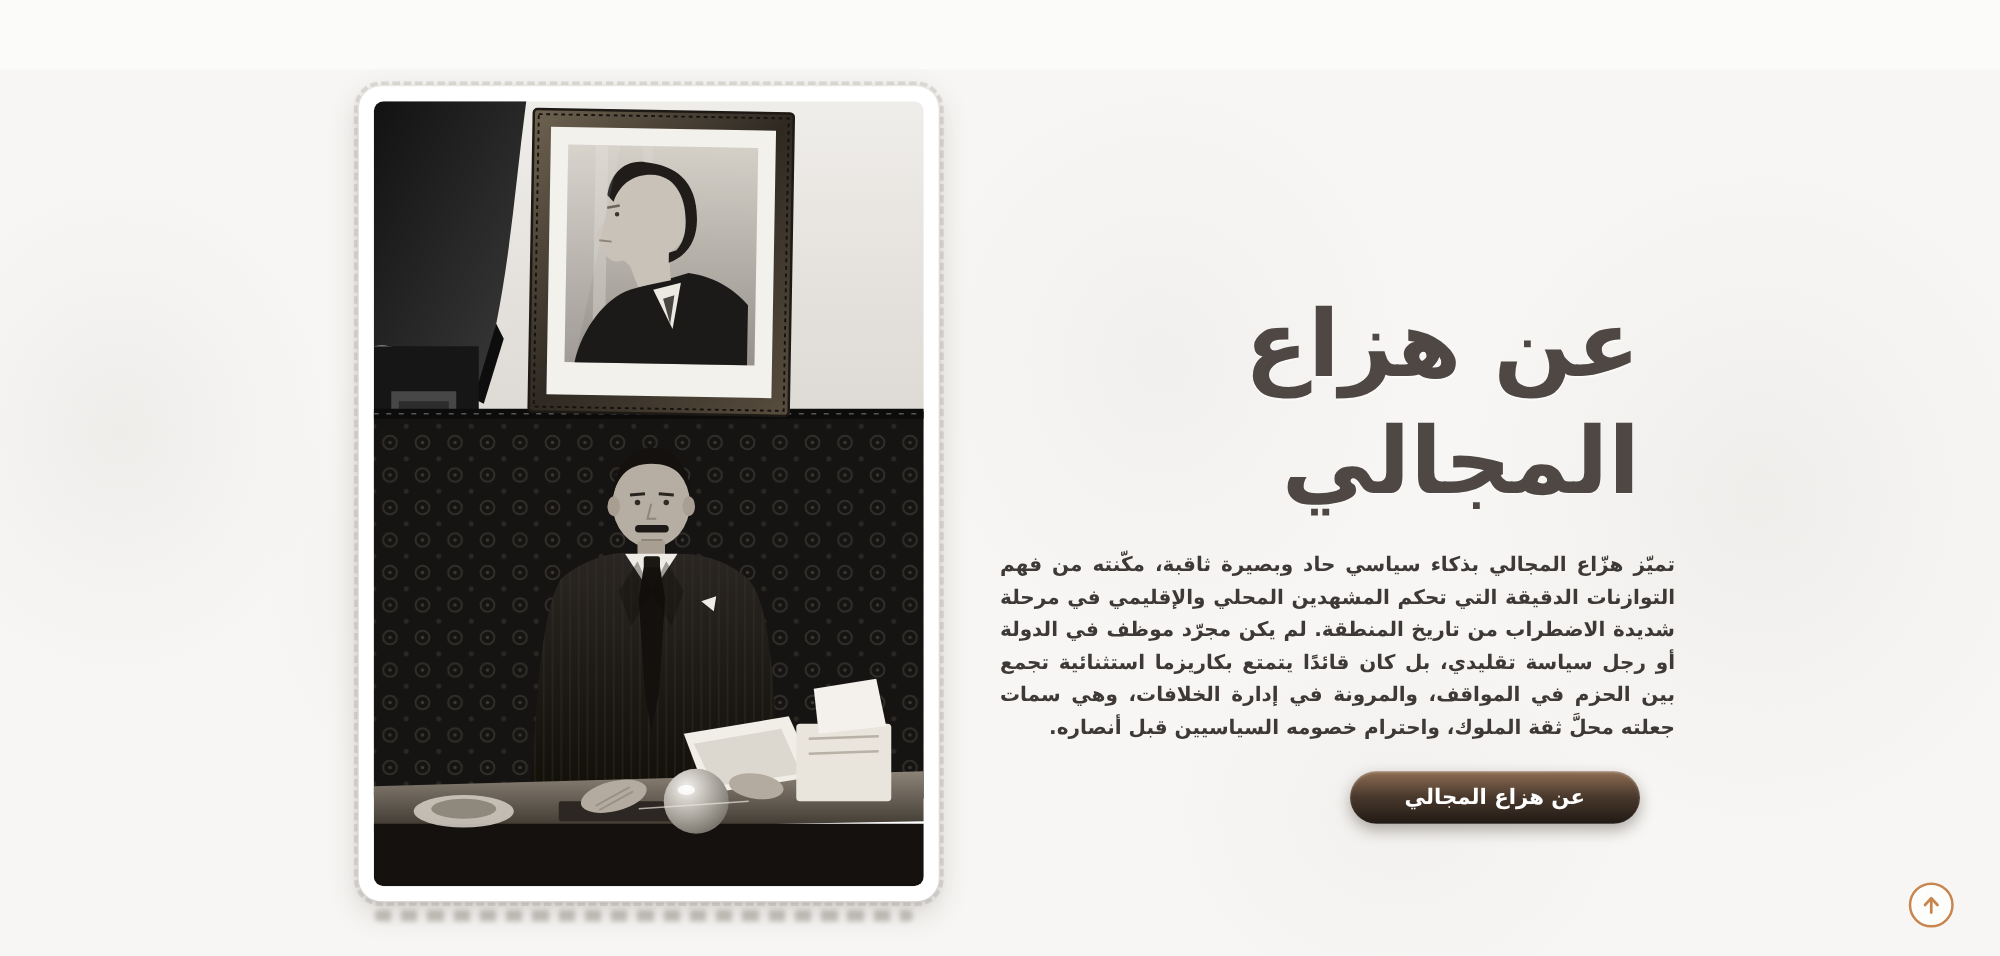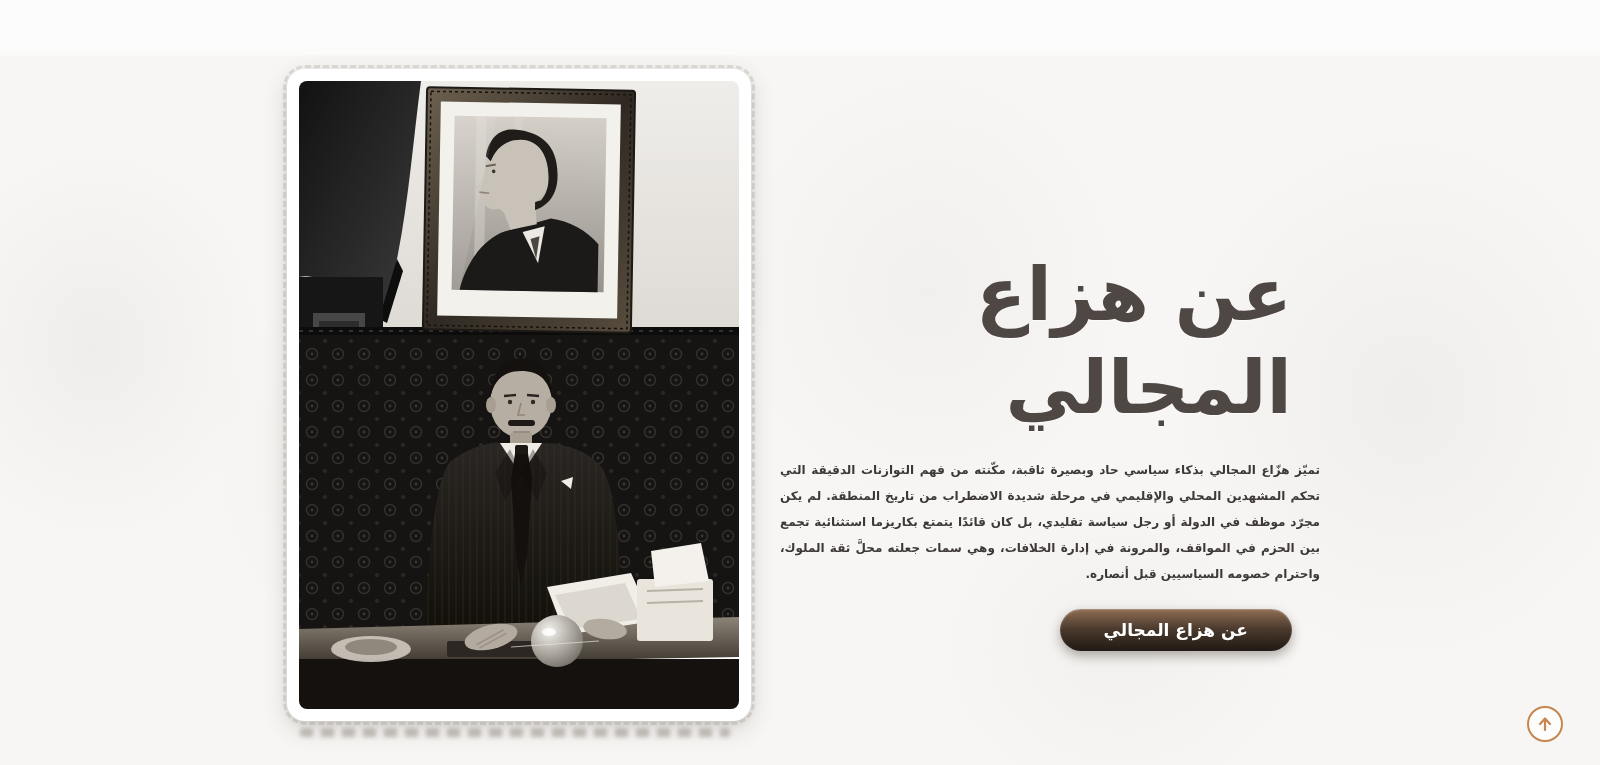--- a/index.html
+++ b/index.html
@@ -32,31 +32,31 @@
   }
   .photo-card svg{ display:block; border-radius:8px; }
   .photo-caption-sliver{
     position:absolute; left:300px; top:728px; width:430px; height:9px;
     background:repeating-linear-gradient(90deg,#8f887f 0 13px, transparent 13px 21px);
     filter:blur(2px); opacity:.5; border-radius:3px;
   }
 
   
   .about-col{
-    position:absolute; left:780px; top:230px; width:540px;
-    direction:rtl; text-align:right;margin-top:18px;
+    position:absolute; left:800px; top:230px; width:540px;
+    direction:rtl; text-align:right;
   }
   .about-heading{
     font-size:74px; line-height:1.25; font-weight:bold;
     color:#4f4744;
     margin:0 28px 24px 0;
     text-shadow:0 1px 0 rgba(255,255,255,.6);
   }
   .about-paragraph{
-    font-size:12px; line-height:26px; font-weight:bold;
+    font-size:16px; line-height:26px; font-weight:bold;
     color:#3e3936;
     text-align:justify;
   }
   .about-button{
     display:inline-block; margin:22px 28px 0 0;
     min-width:205px; padding:11px 44px;
     font-family:"DejaVu Sans", sans-serif;
     font-size:17px; font-weight:bold; color:#ffffff;
     text-align:center; cursor:pointer;
     border:none; border-radius:30px;

